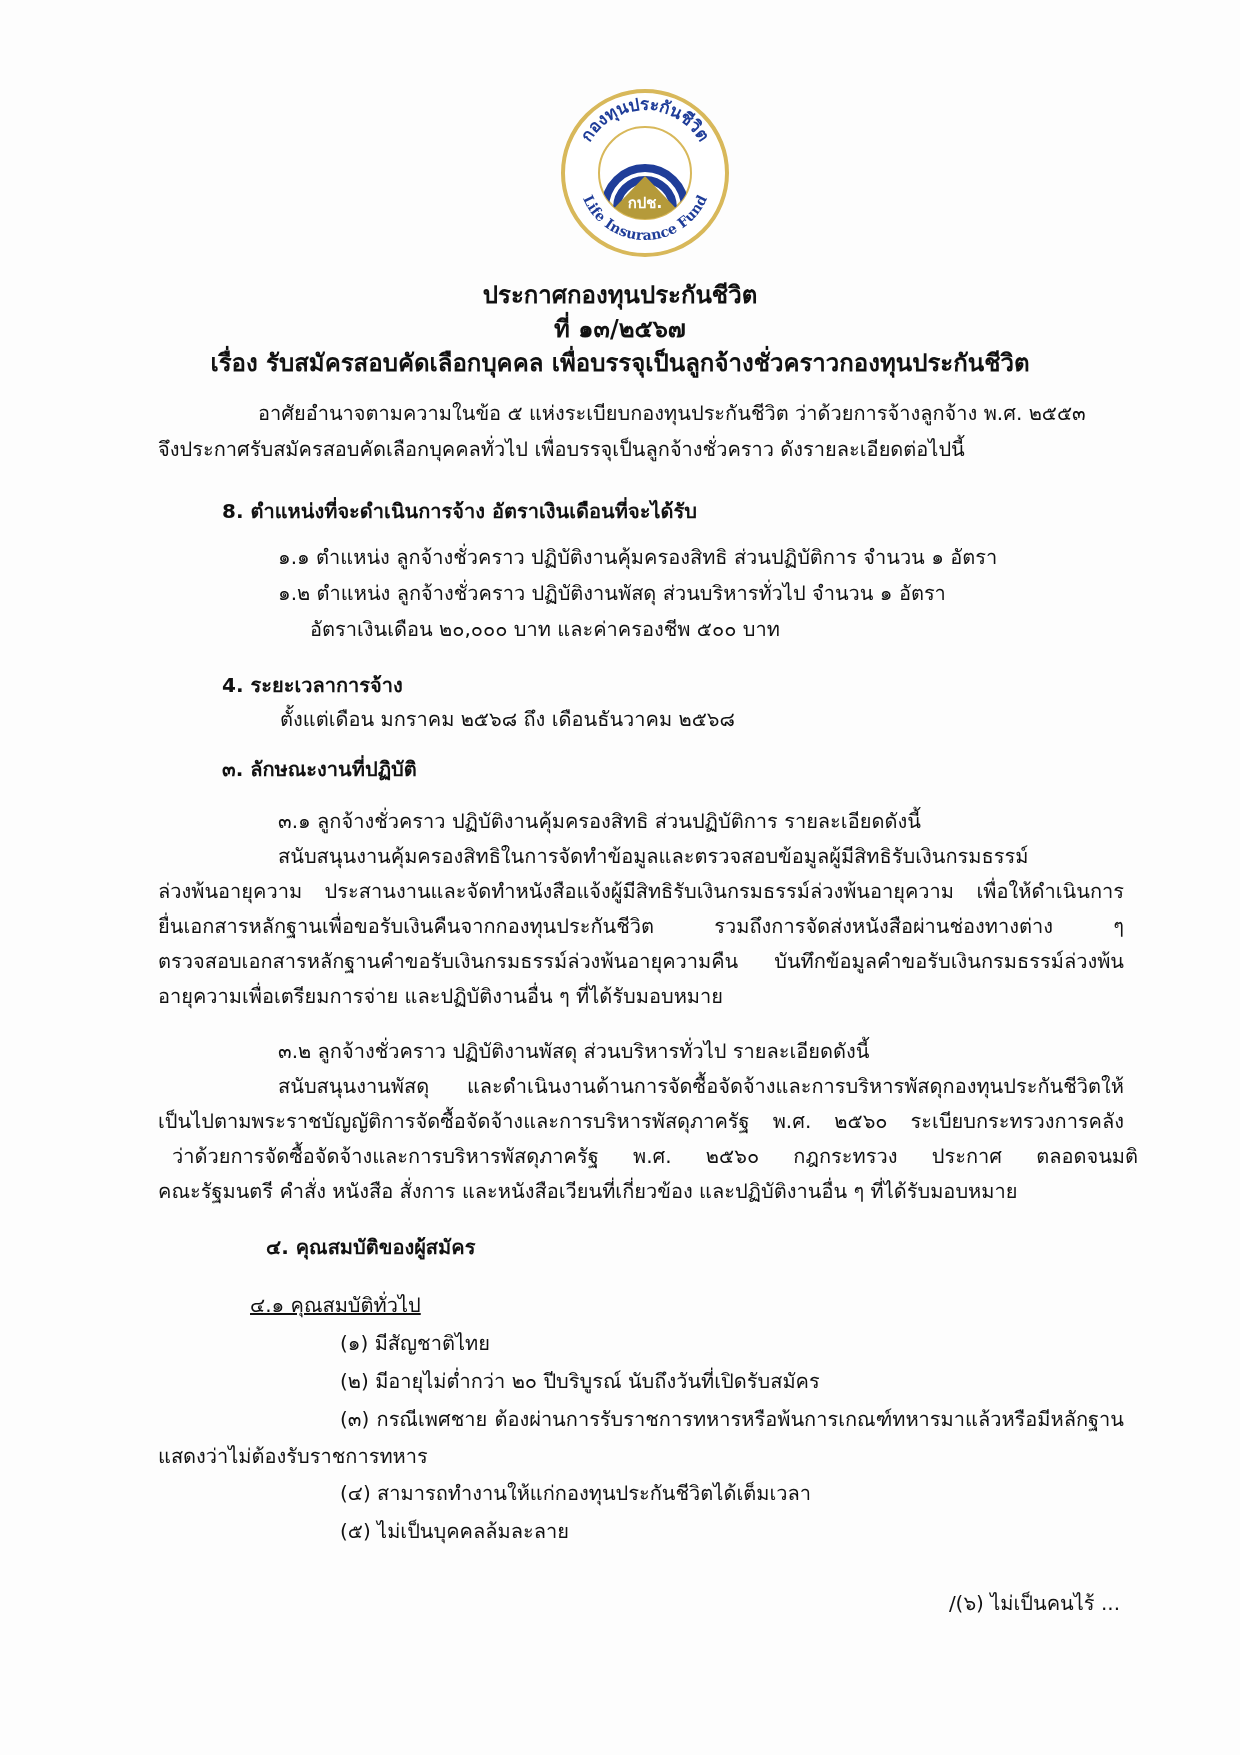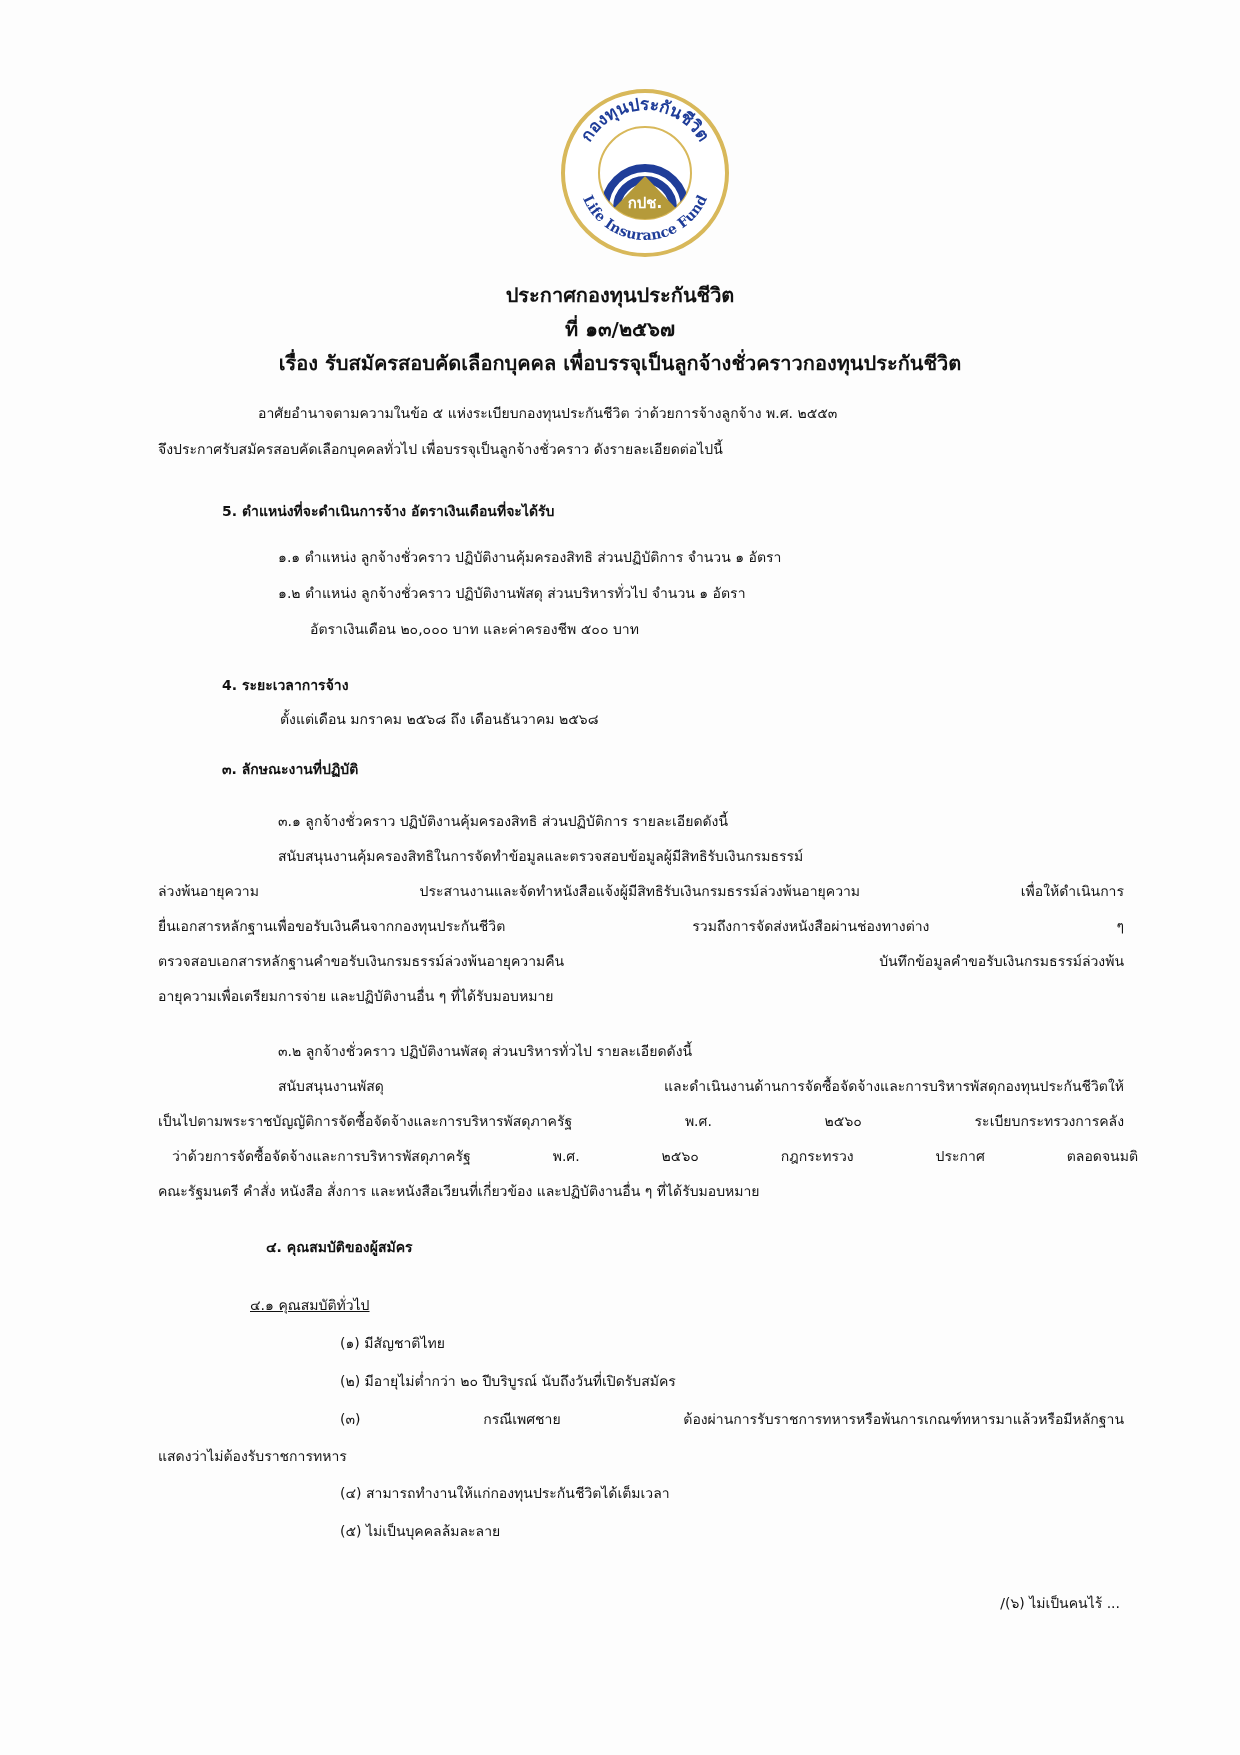--- a/index.html
+++ b/index.html
@@ -3,24 +3,24 @@
 <meta charset="utf-8">
 <style>
   html, body { margin: 0; padding: 0; background: #ffffff; }
   body {
     width: 1240px; height: 1755px; position: relative; overflow: hidden;
     font-family: "DejaVu Sans", "Liberation Sans", sans-serif;
     color: #111111;
   }
   .page { position: absolute; left: 0; top: 0; width: 1240px; height: 1755px; background: #fdfdfd; }
   .logo { position: absolute; left: 560px; top: 88px; width: 170px; height: 170px; }
-  .ln { position: absolute; font-size: 14px; line-height: 26px; white-space: nowrap; }
+  .ln { position: absolute; font-size: 20px; line-height: 26px; white-space: nowrap; }
   .center { left: 0; width: 1240px; text-align: center; }
   .bold { font-weight: bold; }
-  .title { font-size: 20px; }
+  .title { font-size: 24px; }
   .u { text-decoration: underline; }
   .just { text-align: justify; text-align-last: justify; width: 966px; left: 158px; }
 </style>
 </head>
 <body>
 
 <div class="page">
 
   <svg class="logo" viewBox="0 0 170 170">
     <circle cx="85" cy="85" r="82" fill="#ffffff" stroke="#d8b85a" stroke-width="4"></circle>
@@ -43,21 +43,21 @@
     <text x="85" y="120" font-size="15" font-weight="bold" fill="#ffffff" text-anchor="middle" font-family="DejaVu Sans, sans-serif">กปช.</text>
   </svg>
 
   <div class="ln center bold title" style="top:282px;">ประกาศกองทุนประกันชีวิต</div>
   <div class="ln center bold title" style="top:316px;text-align:center;">ที่ ๑๓/๒๕๖๗</div>
   <div class="ln center bold title" style="top:350px;">เรื่อง รับสมัครสอบคัดเลือกบุคคล เพื่อบรรจุเป็นลูกจ้างชั่วคราวกองทุนประกันชีวิต</div>
 
   <div class="ln" style="top:400px; left:258px;">อาศัยอำนาจตามความในข้อ ๕ แห่งระเบียบกองทุนประกันชีวิต ว่าด้วยการจ้างลูกจ้าง พ.ศ. ๒๕๕๓</div>
   <div class="ln" style="top:436px; left:158px;">จึงประกาศรับสมัครสอบคัดเลือกบุคคลทั่วไป เพื่อบรรจุเป็นลูกจ้างชั่วคราว ดังรายละเอียดต่อไปนี้</div>
 
-  <div class="ln bold" style="top:498px; left:222px;">5. ตำแหน่งที่จะดำเนินการจ้าง อัตราเงินเดือนที่จะได้รับ</div>
+  <div class="ln bold" style="top:498px; left:222px;">8. ตำแหน่งที่จะดำเนินการจ้าง อัตราเงินเดือนที่จะได้รับ</div>
   <div class="ln" style="top:544px; left:278px;">๑.๑ ตำแหน่ง ลูกจ้างชั่วคราว ปฏิบัติงานคุ้มครองสิทธิ ส่วนปฏิบัติการ จำนวน ๑ อัตรา</div>
   <div class="ln" style="top:580px; left:278px;">๑.๒ ตำแหน่ง ลูกจ้างชั่วคราว ปฏิบัติงานพัสดุ ส่วนบริหารทั่วไป จำนวน ๑ อัตรา</div>
   <div class="ln" style="top:616px; left:310px;">อัตราเงินเดือน ๒๐,๐๐๐ บาท และค่าครองชีพ ๕๐๐ บาท</div>
 
   <div class="ln bold" style="top:672px; left:222px;">4. ระยะเวลาการจ้าง</div>
   <div class="ln" style="top:706px; left:280px;">ตั้งแต่เดือน มกราคม ๒๕๖๘ ถึง เดือนธันวาคม ๒๕๖๘</div>
 
   <div class="ln bold" style="top:756px; left:222px;">๓. ลักษณะงานที่ปฏิบัติ</div>
 
   <div class="ln" style="top:808px; left:278px;">๓.๑ ลูกจ้างชั่วคราว ปฏิบัติงานคุ้มครองสิทธิ ส่วนปฏิบัติการ รายละเอียดดังนี้</div>

